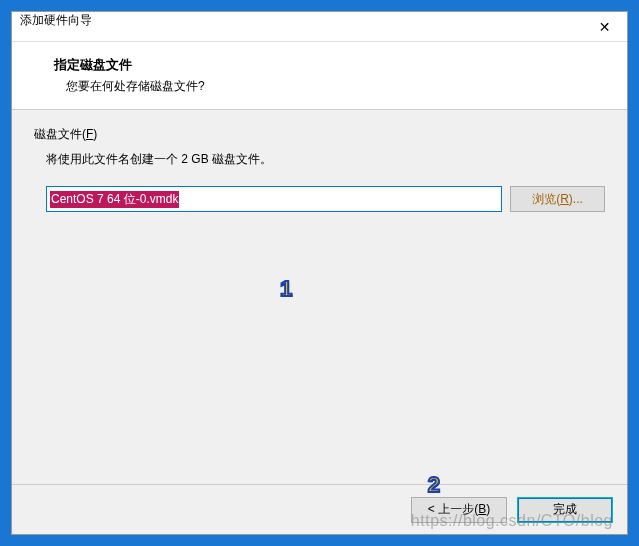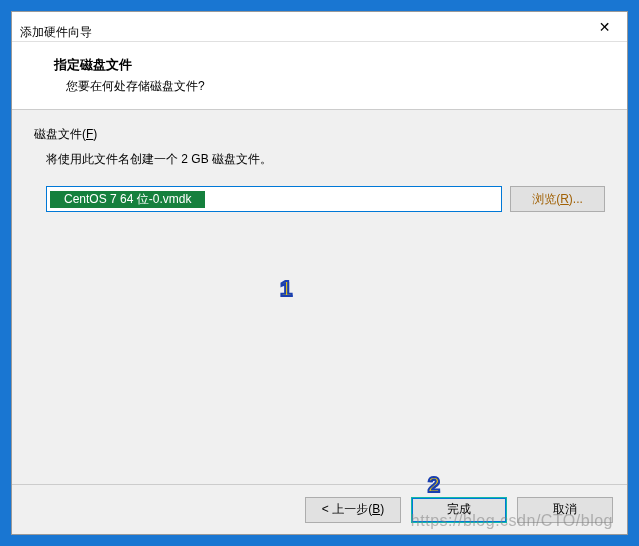--- a/index.html
+++ b/index.html
@@ -3,21 +3,21 @@
   <meta charset="utf-8">
   <style>
     * { box-sizing: border-box; margin: 0; padding: 0; }
     body { background: #1976d2; padding: 11px; font-family: "Microsoft YaHei", "Segoe UI", sans-serif; font-size: 12px; }
     .dialog {
       width: 617px; height: 524px; background: #fff;
       border: 1px solid #999; display: flex; flex-direction: column;
       position: relative;
     }
     .titlebar {
-      height: 30px; display: flex; align-items: flex-end;
+      height: 30px; display: flex; align-items: flex-start;
       justify-content: space-between; padding: 0 0 0 8px;
       border-bottom: 1px solid #e0e0e0;
     }
     .title { font-size: 12px; color: #000; }
     .close-btn {
       width: 45px; height: 29px; display: flex; align-items: center;
       justify-content: center; font-size: 14px; color: #000;
       cursor: default;
     }
     .header {
@@ -31,21 +31,21 @@
     }
     .section-label { font-size: 12px; color: #000; margin-bottom: 8px; }
     .section-label .mnemonic { text-decoration: underline; }
     .desc { font-size: 12px; color: #000; margin: 4px 0 18px 12px; }
     .input-row { display: flex; gap: 8px; align-items: center; margin-left: 12px; position: relative; }
     .input-wrap {
       flex: 1; height: 26px; border: 1px solid #0078d7; background: #fff;
       padding: 2px 3px; display: flex; align-items: center;
     }
     .highlight {
-      background: #15803d; color: #fff; font-size: 12px; padding: 0 14px;
+      background: #be185d; color: #fff; font-size: 12px; padding: 0 1px;
     }
     .browse-btn {
       width: 95px; height: 26px; background: #e1e1e1; border: 1px solid #adadad;
       font-size: 12px; color: #a16207; cursor: default;
     }
     .browse-btn .mnemonic { text-decoration: underline; }
     .button-bar {
       height: 50px; border-top: 1px solid #ccc; background: #f0f0f0;
       display: flex; align-items: center; justify-content: flex-end;
       padding: 0 14px; gap: 10px; position: relative;
@@ -99,18 +99,17 @@
       </button>
     </div>
     <div class="marker marker1">1</div>
   </div>
 
   <div class="button-bar">
     <button class="btn">
       <span>&lt; 上一步(</span><span class="mnemonic">B</span><span>)</span>
     </button>
     <button class="btn default">完成</button>
-    <button class="btn">取消</button>
     <div class="marker marker2">2</div>
   </div>
 
   <div class="watermark">https://blog.csdn/CTO/blog</div>
 </div>
 
 </body></html>

